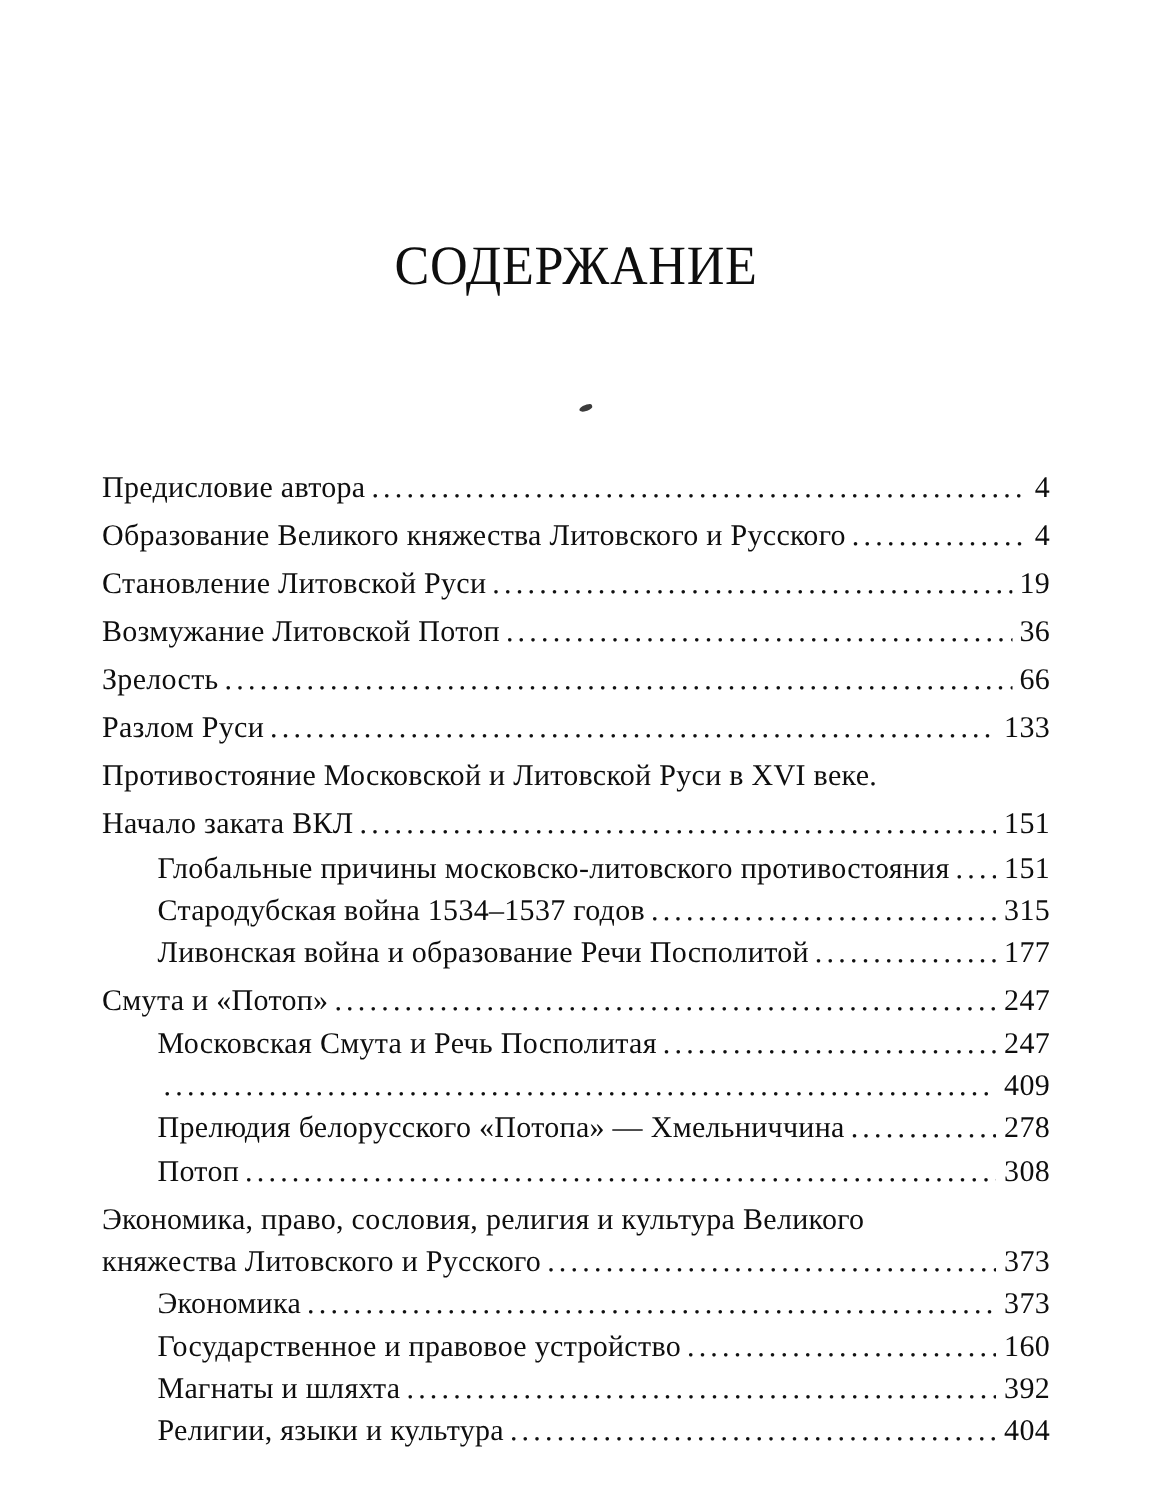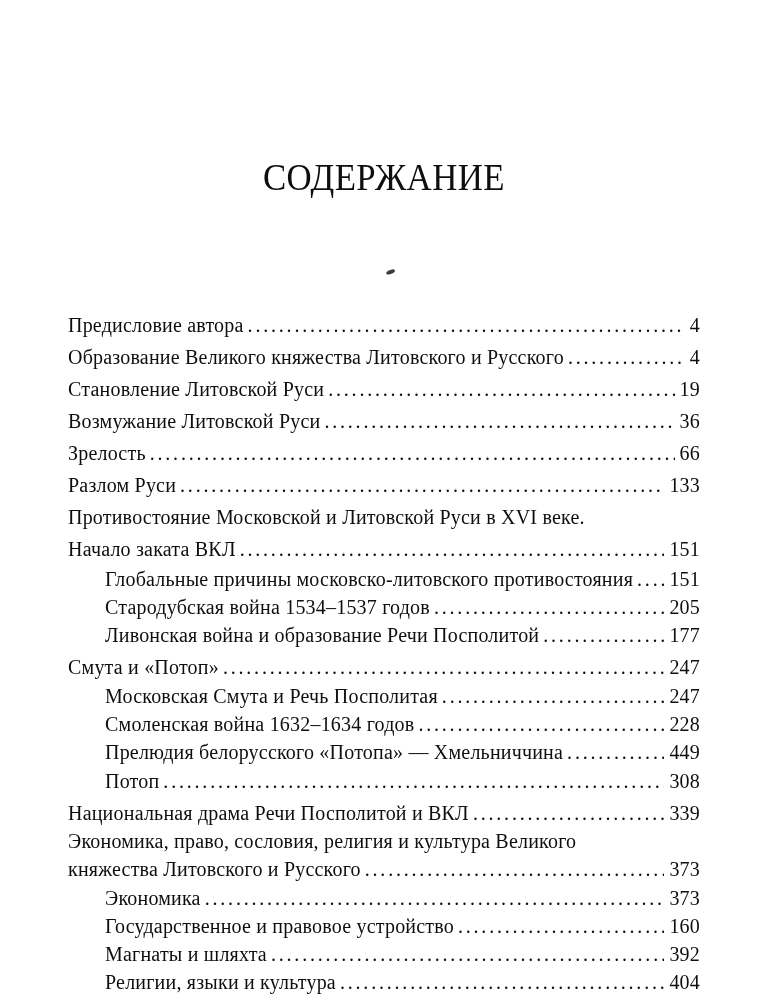--- a/index.html
+++ b/index.html
@@ -95,21 +95,21 @@
         <span class="toc-title">Образование Великого княжества Литовского и Русского</span>
         <span class="toc-dots"></span>
         <span class="toc-page">4</span>
       </div>
       <div class="toc-row">
         <span class="toc-title">Становление Литовской Руси</span>
         <span class="toc-dots"></span>
         <span class="toc-page">19</span>
       </div>
       <div class="toc-row">
-        <span class="toc-title">Возмужание Литовской Руси</span>
+        <span class="toc-title">Возмужание Литовской Потоп</span>
         <span class="toc-dots"></span>
         <span class="toc-page">36</span>
       </div>
       <div class="toc-row">
         <span class="toc-title">Зрелость</span>
         <span class="toc-dots"></span>
         <span class="toc-page">66</span>
       </div>
       <div class="toc-row">
         <span class="toc-title">Разлом Руси</span>
@@ -125,56 +125,50 @@
         <span class="toc-page">151</span>
       </div>
       <div class="toc-row indent">
         <span class="toc-title">Глобальные причины московско-литовского противостояния</span>
         <span class="toc-dots"></span>
         <span class="toc-page">151</span>
       </div>
       <div class="toc-row indent">
         <span class="toc-title">Стародубская война 1534–1537 годов</span>
         <span class="toc-dots"></span>
-        <span class="toc-page">205</span>
+        <span class="toc-page">315</span>
       </div>
       <div class="toc-row indent">
         <span class="toc-title">Ливонская война и образование Речи Посполитой</span>
         <span class="toc-dots"></span>
         <span class="toc-page">177</span>
       </div>
       <div class="toc-row">
         <span class="toc-title">Смута и «Потоп»</span>
         <span class="toc-dots"></span>
         <span class="toc-page">247</span>
       </div>
       <div class="toc-row indent">
         <span class="toc-title">Московская Смута и Речь Посполитая</span>
         <span class="toc-dots"></span>
         <span class="toc-page">247</span>
       </div>
       <div class="toc-row indent">
-        <span class="toc-title">Смоленская война 1632–1634 годов</span>
         <span class="toc-dots"></span>
-        <span class="toc-page">228</span>
+        <span class="toc-page">409</span>
       </div>
       <div class="toc-row indent">
         <span class="toc-title">Прелюдия белорусского «Потопа» — Хмельниччина</span>
         <span class="toc-dots"></span>
-        <span class="toc-page">449</span>
+        <span class="toc-page">278</span>
       </div>
       <div class="toc-row indent">
         <span class="toc-title">Потоп</span>
         <span class="toc-dots"></span>
         <span class="toc-page">308</span>
-      </div>
-      <div class="toc-row">
-        <span class="toc-title">Национальная драма Речи Посполитой и ВКЛ</span>
-        <span class="toc-dots"></span>
-        <span class="toc-page">339</span>
       </div>
       <div class="toc-row">
         <span class="toc-title">Экономика, право, сословия, религия и культура Великого</span>
       </div>
       <div class="toc-row">
         <span class="toc-title">княжества Литовского и Русского</span>
         <span class="toc-dots"></span>
         <span class="toc-page">373</span>
       </div>
       <div class="toc-row indent">

